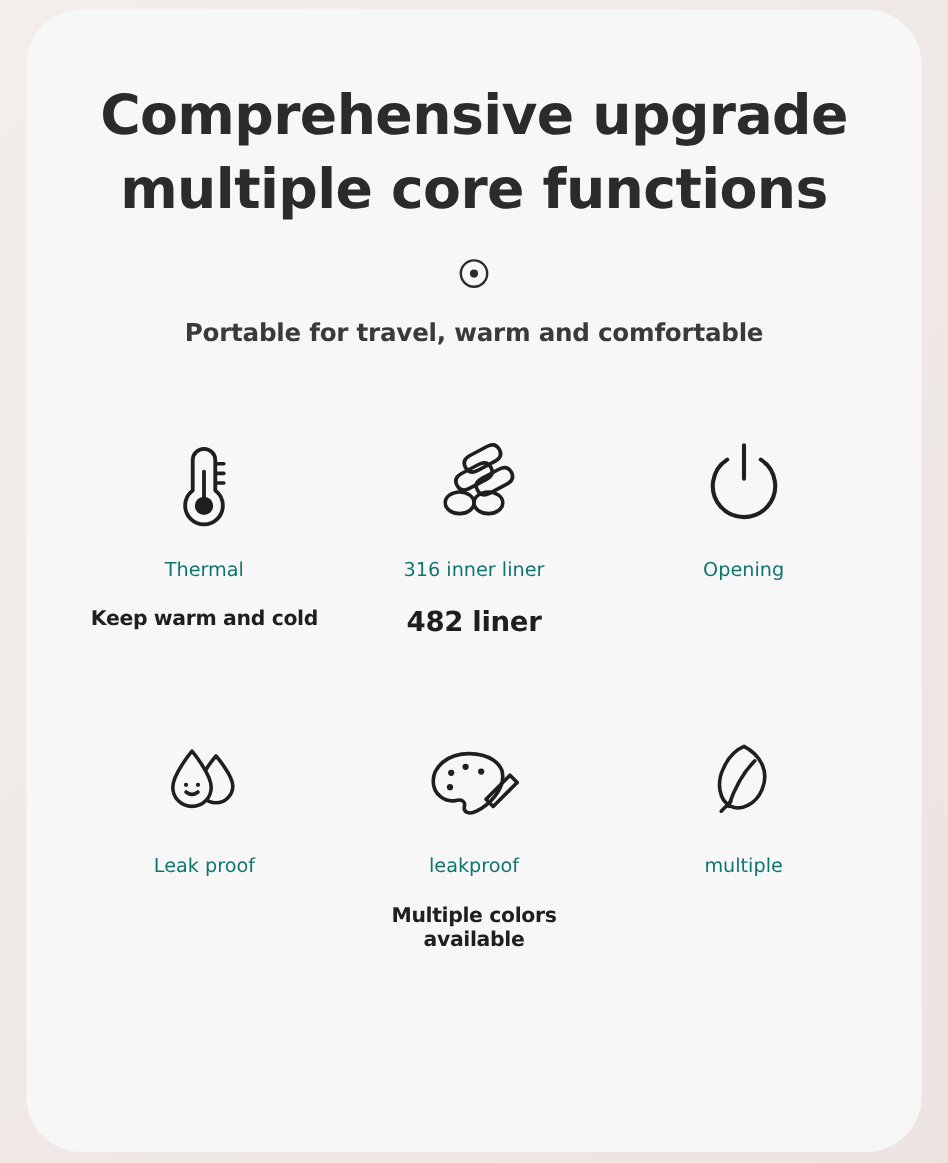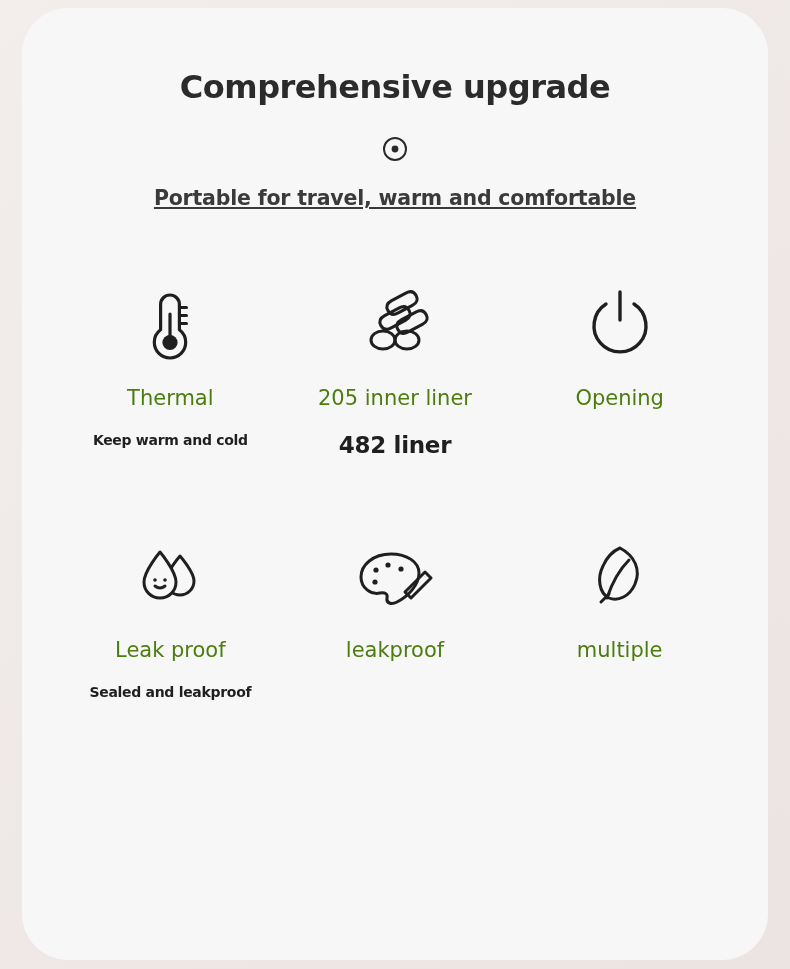--- a/index.html
+++ b/index.html
@@ -31,21 +31,21 @@
     box-sizing: border-box;
     overflow: hidden;
   }
   .headline {
     margin: 0;
     padding-top: 58px;
     text-align: center;
     color: #2b2b2b;
     font-family: "DejaVu Sans", sans-serif;
     font-weight: 700;
-    font-size: 32px;
+    font-size: 46px;
     line-height: 1.32;
     letter-spacing: -0.5px;
   }
   .headline .line {
     display: block;
   }
   .divider-icon {
     margin: 26px auto 0 auto;
     width: 30px;
     height: 30px;
@@ -53,21 +53,20 @@
     align-items: center;
     justify-content: center;
   }
   .subtitle {
     margin: 22px 0 0 0;
     text-align: center;
     color: #3a3a3a;
     font-size: 20.5px;
     font-weight: 700;
     letter-spacing: -0.2px;
-    text-decoration: underline;
   }
   .grid {
     margin-top: 74px;
     display: grid;
     grid-template-columns: repeat(3, 1fr);
     grid-row-gap: 78px;
     padding: 0 36px;
     box-sizing: border-box;
   }
   .feature {
@@ -76,46 +75,47 @@
     align-items: center;
   }
   .feature-icon {
     height: 82px;
     display: flex;
     align-items: center;
     justify-content: center;
   }
   .feature-label {
     margin-top: 20px;
-    font-size: 21px;
-    color: #4d7c0f;
+    font-size: 16px;
+    color: #0f766e;
     font-weight: 400;
     text-align: center;
   }
   .feature-value {
     margin-top: 22px;
     font-size: 23px;
     color: #1f1f1f;
     font-weight: 700;
     text-align: center;
     letter-spacing: -0.3px;
   }
   .feature-value.small {
-    font-size: 14px;
+    font-size: 17px;
   }
   svg { display: block; }
 </style>
 </head>
 <body>
 
 <div class="page">
   <div class="card">
 
     <h1 class="headline">
       <span class="line">Comprehensive upgrade</span>
+      <span class="line">multiple core functions</span>
     </h1>
 
     <div class="divider-icon">
       <svg width="30" height="30" viewBox="0 0 30 30" aria-hidden="true">
         <circle cx="15" cy="15" r="11" fill="none" stroke="#2b2b2b" stroke-width="2"></circle>
         <circle cx="15" cy="15" r="3.4" fill="#2b2b2b"></circle>
       </svg>
     </div>
 
     <p class="subtitle">Portable for travel, warm and comfortable</p>
@@ -142,21 +142,21 @@
           <svg width="86" height="82" viewBox="0 0 86 82" aria-hidden="true">
             <g fill="none" stroke="#1f1f1f" stroke-width="3" stroke-linejoin="round" stroke-linecap="round">
               <path d="M42 12 L58 12 Q66 12 66 19 Q66 26 58 26 L42 26 Q34 26 34 19 Q34 12 42 12 Z" transform="rotate(-28 50 19)"></path>
               <path d="M35 27 L51 27 Q59 27 59 34 Q59 41 51 41 L35 41 Q27 41 27 34 Q27 27 35 27 Z" transform="rotate(-28 43 34)"></path>
               <path d="M52 31 L68 31 Q76 31 76 38 Q76 45 68 45 L52 45 Q44 45 44 38 Q44 31 52 31 Z" transform="rotate(-28 60 38)"></path>
               <ellipse cx="31" cy="56" rx="12" ry="9"></ellipse>
               <ellipse cx="55" cy="56" rx="12" ry="9"></ellipse>
             </g>
           </svg>
         </div>
-        <div class="feature-label">205 inner liner</div>
+        <div class="feature-label">316 inner liner</div>
         <div class="feature-value">482 liner</div>
       </div>
 
       <div class="feature">
         <div class="feature-icon">
           <svg width="78" height="82" viewBox="0 0 78 82" aria-hidden="true">
             <path d="M25 20 A26 26 0 1 0 53 20" fill="none" stroke="#1f1f1f" stroke-width="3.4" stroke-linecap="round"></path>
             <line x1="39" y1="8" x2="39" y2="36" stroke="#1f1f1f" stroke-width="3.4" stroke-linecap="round"></line>
           </svg>
         </div>
@@ -169,37 +169,37 @@
             <g fill="none" stroke="#1f1f1f" stroke-width="3" stroke-linejoin="round" stroke-linecap="round">
               <path d="M50 20 C50 20 64 36 64 45 C64 53 57.5 59 50 59 C42.5 59 36 53 36 45 C36 36 50 20 50 20 Z"></path>
               <path d="M30 16 C30 16 46 35 46 46 C46 55 39 62 30 62 C21 62 14 55 14 46 C14 35 30 16 30 16 Z" fill="#f7f7f7"></path>
               <circle cx="25" cy="44" r="1.8" fill="#1f1f1f" stroke="none"></circle>
               <circle cx="35" cy="44" r="1.8" fill="#1f1f1f" stroke="none"></circle>
               <path d="M25 50 Q30 54 35 50"></path>
             </g>
           </svg>
         </div>
         <div class="feature-label">Leak proof</div>
-        <div class="feature-value small">Sealed and leakproof</div>
       </div>
 
       <div class="feature">
         <div class="feature-icon">
           <svg width="92" height="82" viewBox="0 0 92 82" aria-hidden="true">
             <g fill="none" stroke="#1f1f1f" stroke-width="3" stroke-linejoin="round" stroke-linecap="round">
               <path d="M42 18 C24 18 12 29 12 41 C12 52 22 59 31 57 C36 56 39 58 38 62 C37 67 42 69 48 66 C60 60 70 48 70 37 C70 26 58 18 42 18 Z"></path>
               <circle cx="27" cy="34" r="2.6" fill="#1f1f1f" stroke="none"></circle>
               <circle cx="39" cy="29" r="2.6" fill="#1f1f1f" stroke="none"></circle>
               <circle cx="52" cy="33" r="2.6" fill="#1f1f1f" stroke="none"></circle>
               <circle cx="26" cy="46" r="2.6" fill="#1f1f1f" stroke="none"></circle>
               <path d="M56 56 L76 36 L82 42 L62 62 Z"></path>
             </g>
           </svg>
         </div>
         <div class="feature-label">leakproof</div>
+        <div class="feature-value small">Multiple colors available</div>
       </div>
 
       <div class="feature">
         <div class="feature-icon">
           <svg width="70" height="82" viewBox="0 0 70 82" aria-hidden="true">
             <g fill="none" stroke="#1f1f1f" stroke-width="3" stroke-linejoin="round" stroke-linecap="round">
               <path d="M35 12 C50 20 56 34 50 48 C45 60 33 66 24 62 C14 57 12 42 18 30 C22 21 28 15 35 12 Z"></path>
               <path d="M44 24 C36 32 28 44 22 62"></path>
               <path d="M16 66 L24 58"></path>
             </g>

